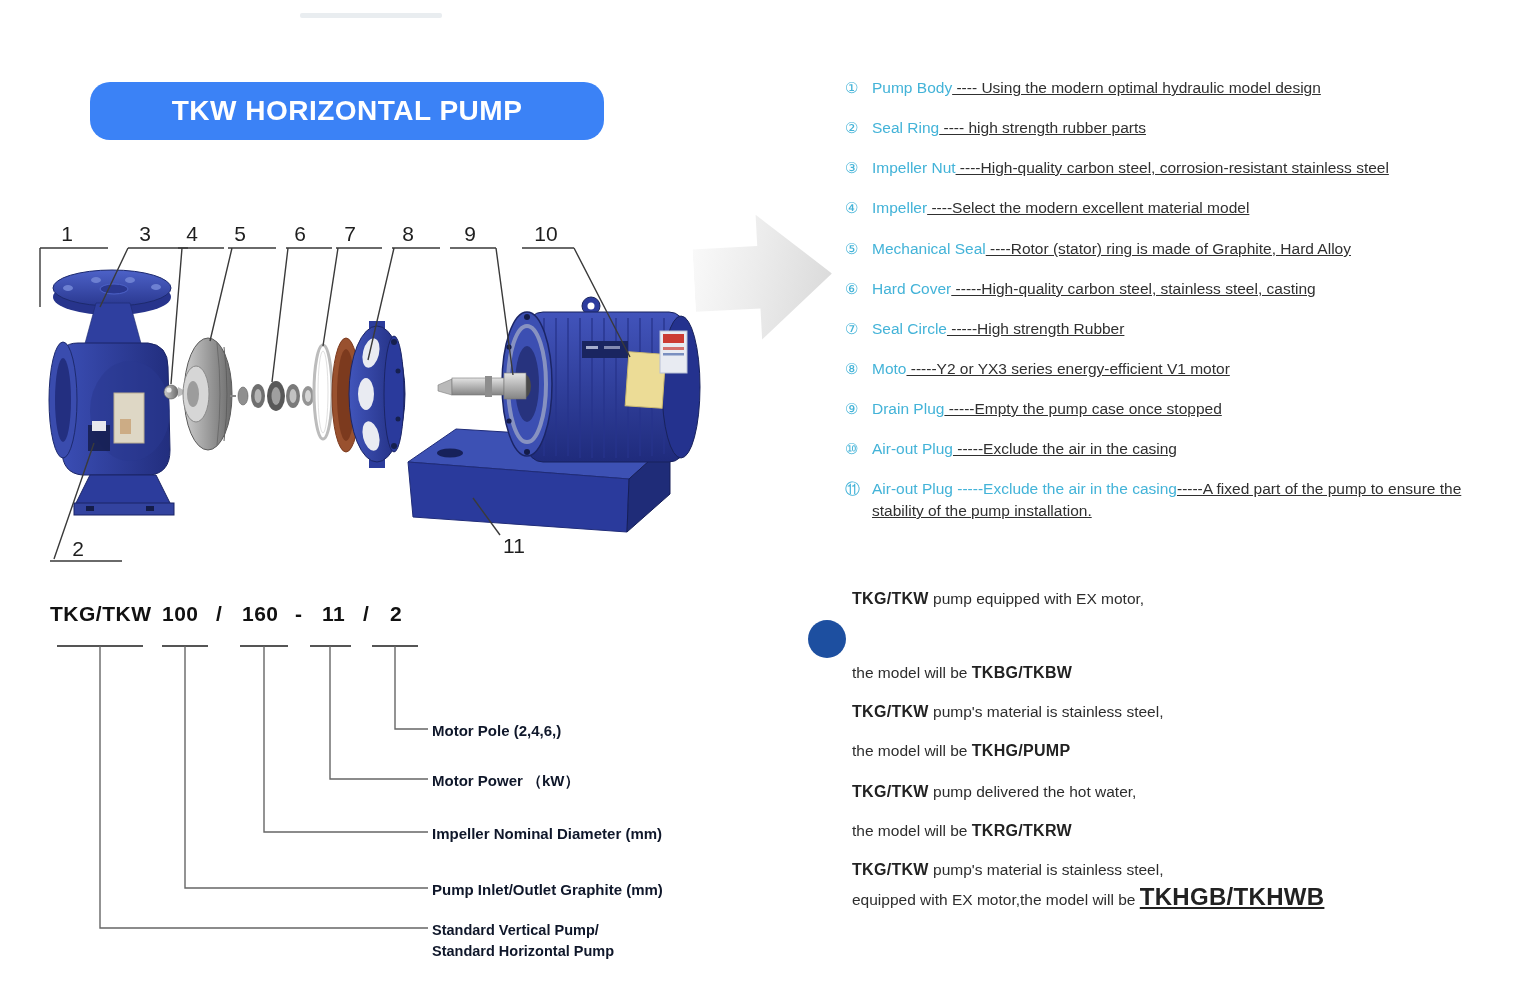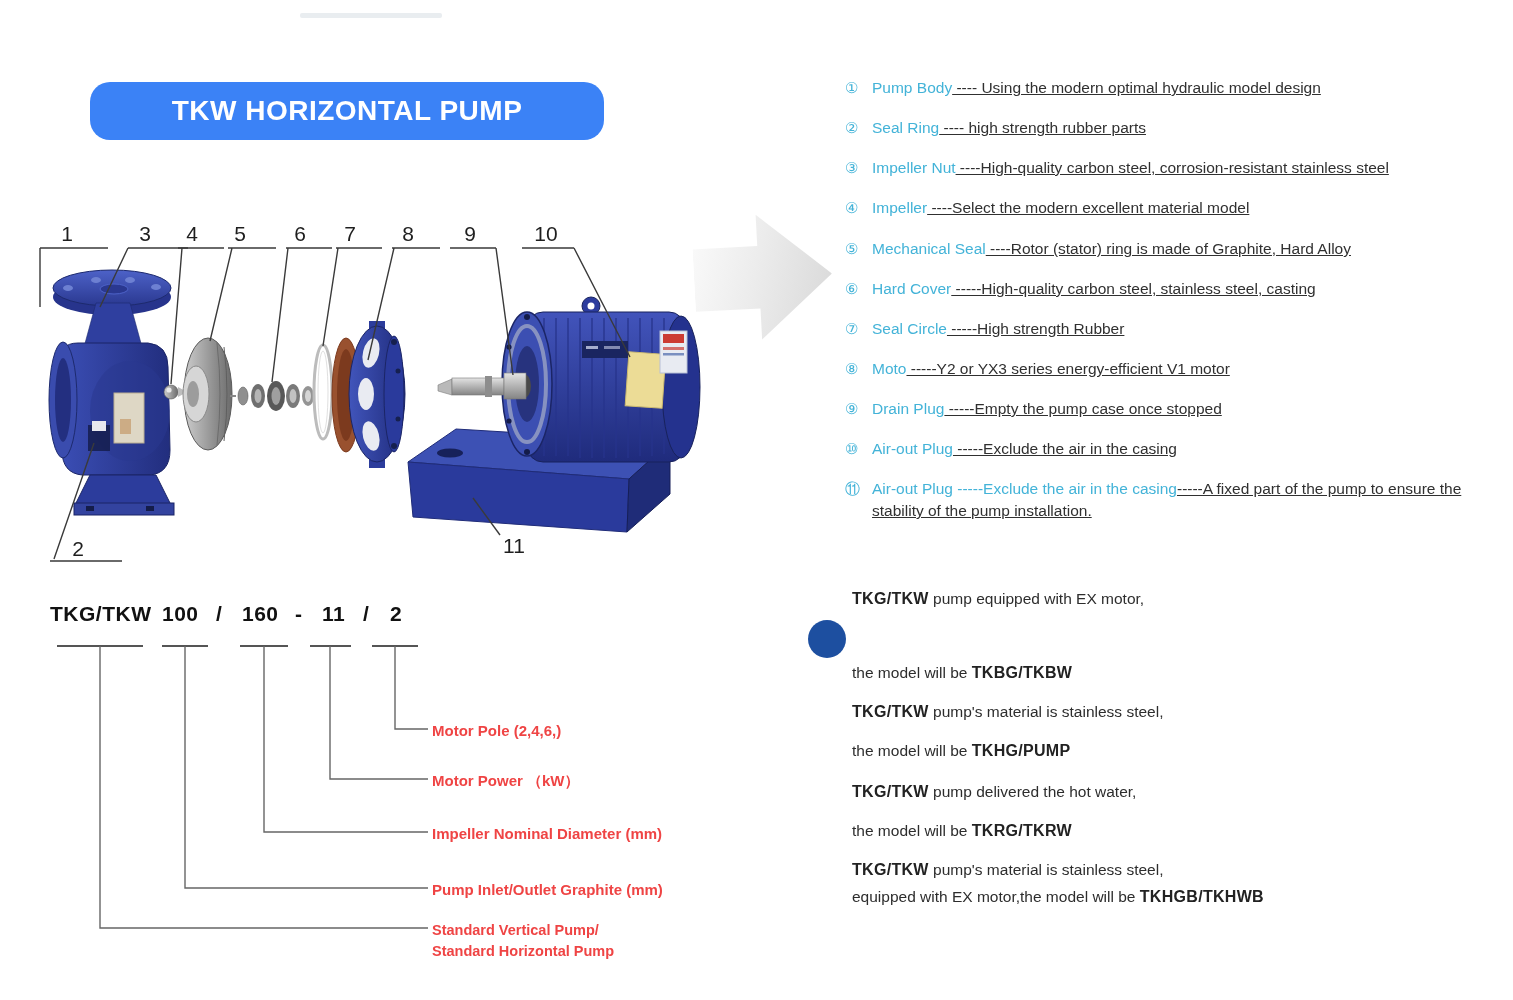--- a/index.html
+++ b/index.html
@@ -23,28 +23,28 @@
   .parts-list{position:absolute;left:845px;top:0;width:660px;height:560px;}
   .prow{position:absolute;display:flex;gap:7px;font-size:15.5px;line-height:22px;}
   .cnum{color:#43b3d8;width:20px;flex:0 0 auto;font-size:15px;}
   .ptext{width:620px;color:#303030;}
   .pname{color:#43b3d8;}
   .pdesc{color:#303030;text-decoration:underline;}
 
   .model-code span{position:absolute;font-size:21px;font-weight:bold;color:#111;letter-spacing:.5px;}
 
   .tree{position:absolute;left:0;top:600px;}
-  .tree-label{position:absolute;left:432px;font-size:15px;font-weight:bold;color:#ef4444;line-height:21px;}
+  .tree-label{position:absolute;left:432px;font-size:15px;font-weight:bold;color:#0f172a;line-height:21px;}
   .tree-label.small{font-size:14.5px;}
 
   .notes{position:absolute;left:0;top:0;}
   .bullet{position:absolute;left:808px;top:620px;width:38px;height:38px;border-radius:50%;background:#1d4fa0;}
   .nline{position:absolute;left:852px;font-size:15.5px;color:#2d2d2d;line-height:21px;white-space:nowrap;}
   .nmodel{font-size:16px;font-weight:bold;letter-spacing:.3px;color:#222;}
-  .nmodel.xl{font-size:16px;}
+  .nmodel.xl{font-size:24px;text-decoration:underline;}
 </style>
 </head>
 <body>
 
 <div class="page">
 
   <div class="top-streak"></div>
 
   <div class="banner">
     <span>TKW HORIZONTAL PUMP</span>

